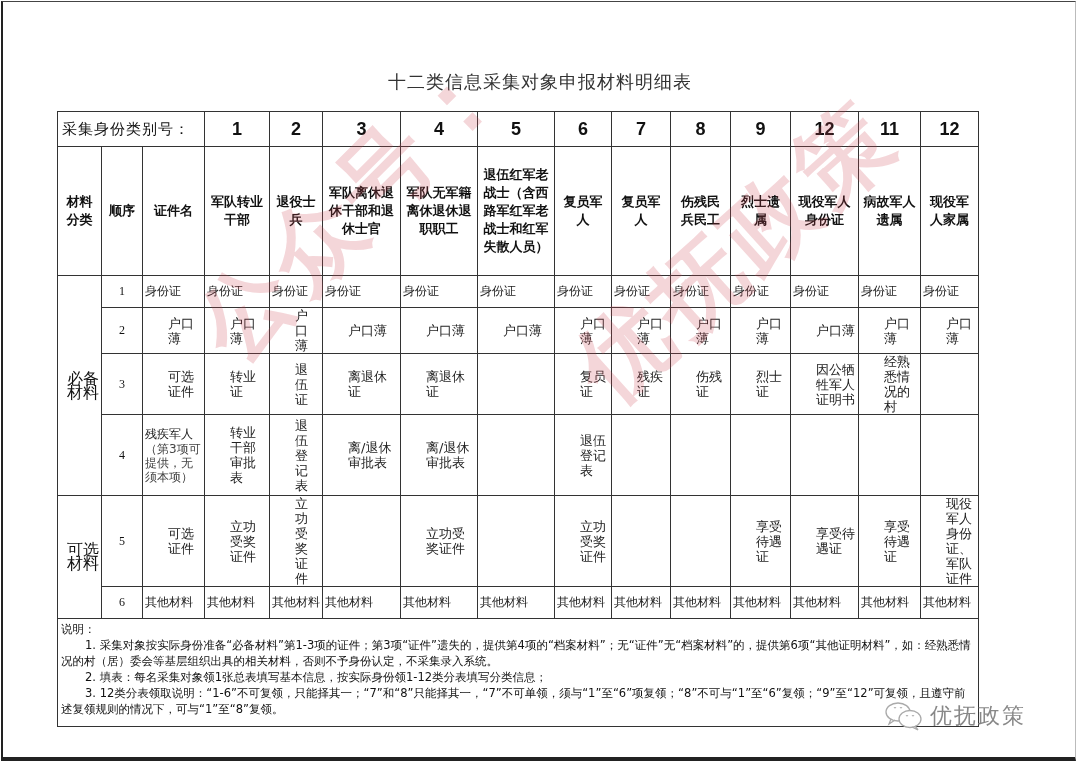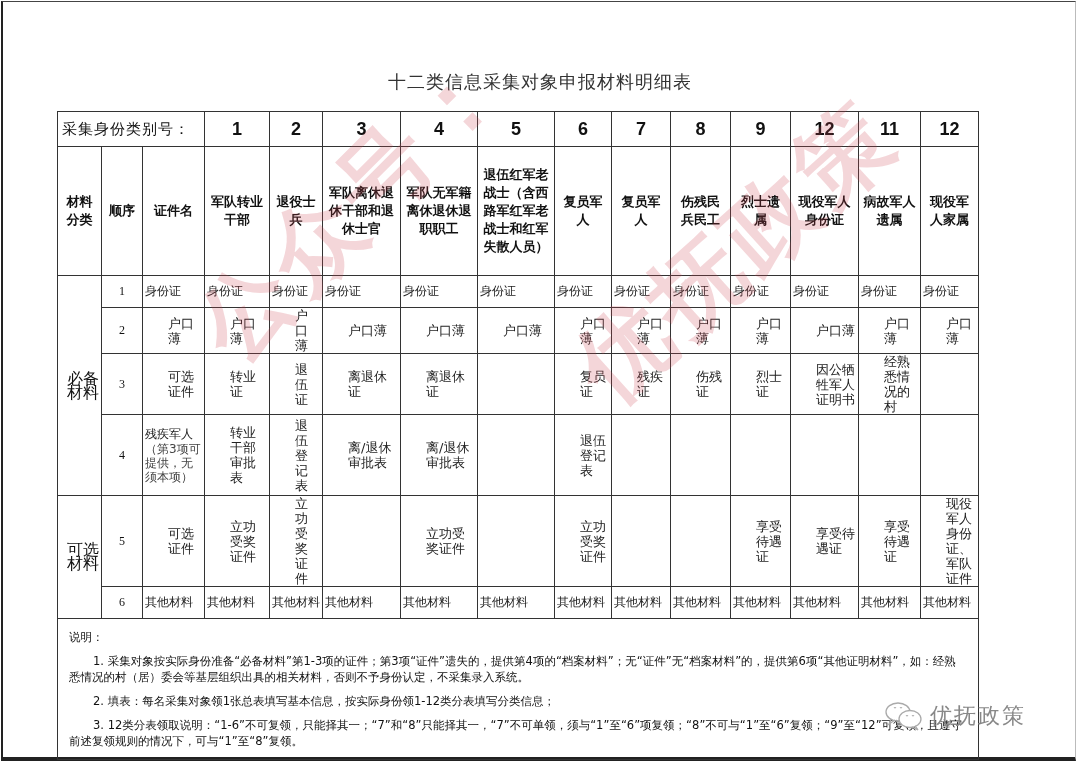--- a/index.html
+++ b/index.html
@@ -33,21 +33,21 @@
   }
   .hdr-label { font-size:15px; text-align:left; padding-left:4px !important; letter-spacing:1px; }
   .hdr-num { font-size:18px; font-weight:bold; text-align:center; font-family:"Liberation Sans", sans-serif; }
   .col-title { font-size:13px; font-weight:bold; text-align:center; line-height:18px; padding:0 4px !important; }
   .cat { font-size:16px; text-align:right; line-height:14px; }
   .seq { font-size:12px; text-align:center; font-family:"Liberation Serif", serif; }
   .cell { font-size:12px; text-align:left; line-height:15px; color:#222; }
   .cell.big { font-size:13px;padding-left:25px; }
   .small-note { font-size:12px; line-height:14px; display:block; color:#444; }
   .notes-cell { font-size:11.5px; line-height:16px; padding:2px 3px !important; vertical-align:top !important; }
-  .notes-cell p { margin:8px; }
+  .notes-cell p { margin:0; }
   .indent { text-indent:24px; }
   .watermark {
     position:absolute; pointer-events:none;
     color:rgba(205,70,80,0.22); font-weight:bold;
     font-family:"DejaVu Sans", sans-serif;
   }
   .wm1 { left:170px; top:300px; font-size:92px; transform:rotate(-45deg); transform-origin:left top; letter-spacing:6px; }
   .wm2 { left:540px; top:190px; font-size:92px; transform:rotate(-42deg); letter-spacing:6px; }
   .brand {
     position:absolute; left:884px; top:700px; display:flex; align-items:center; gap:6px;

